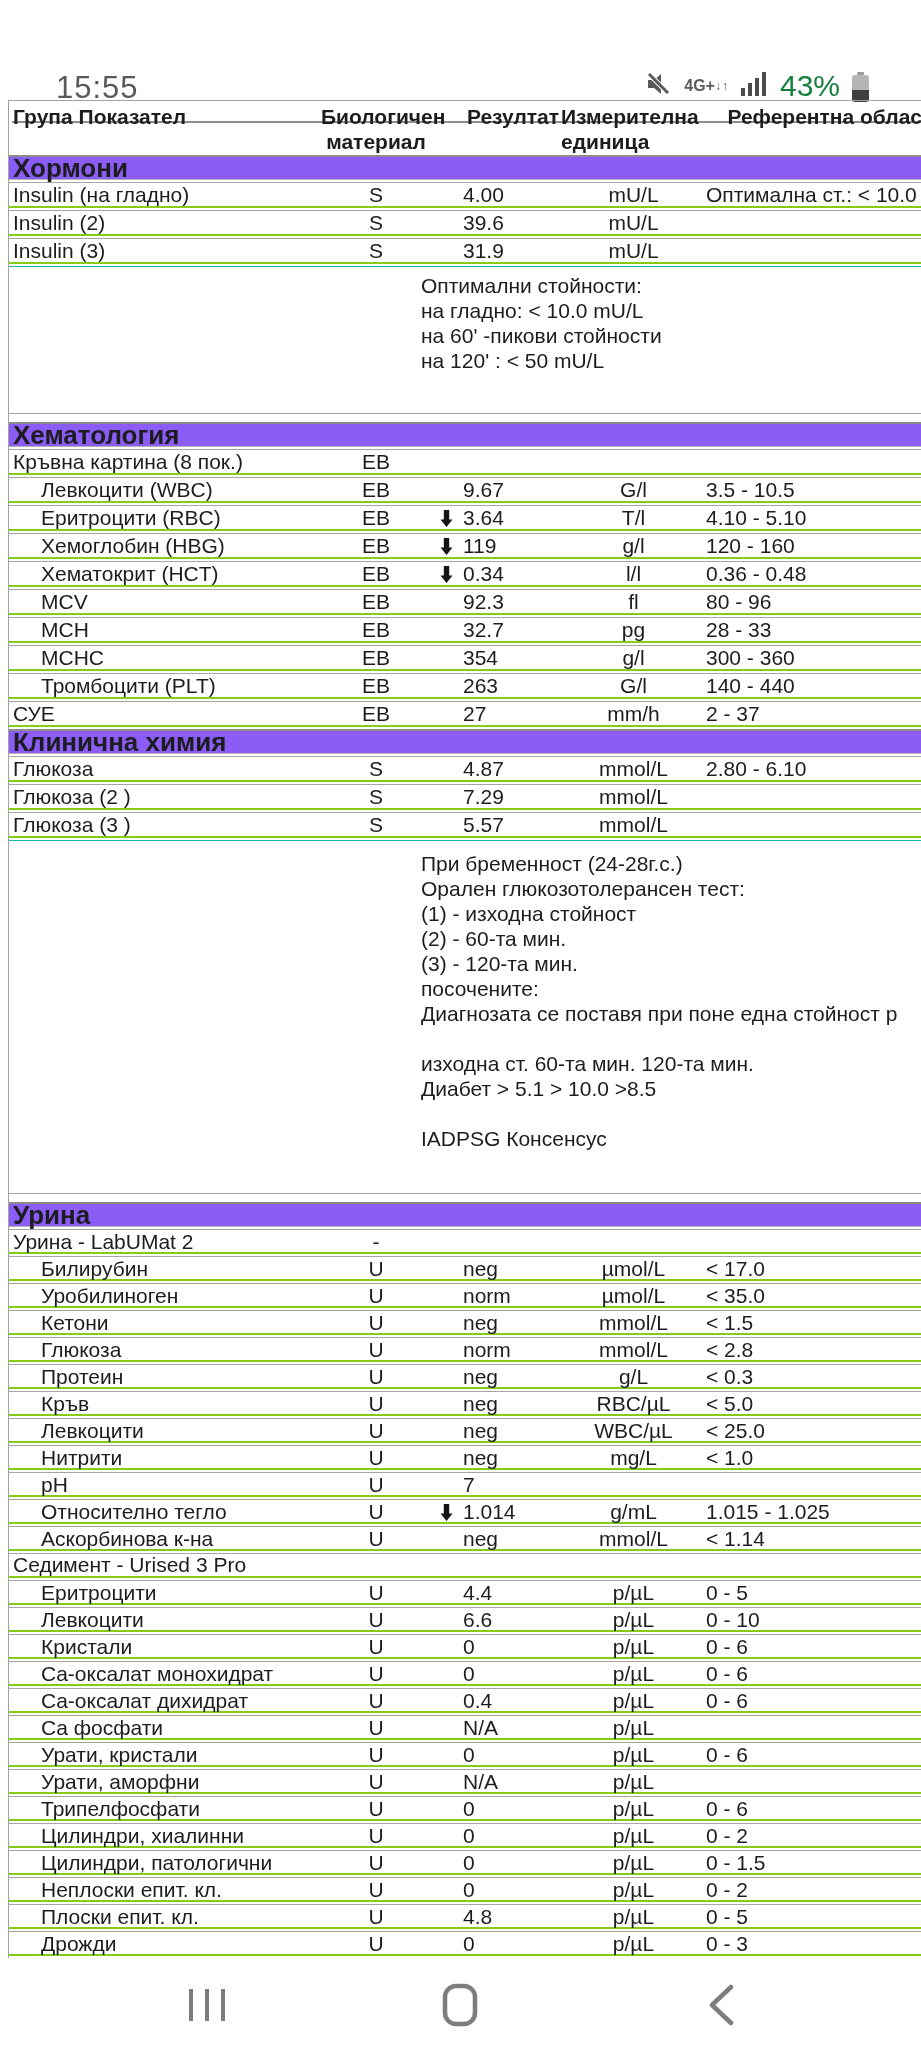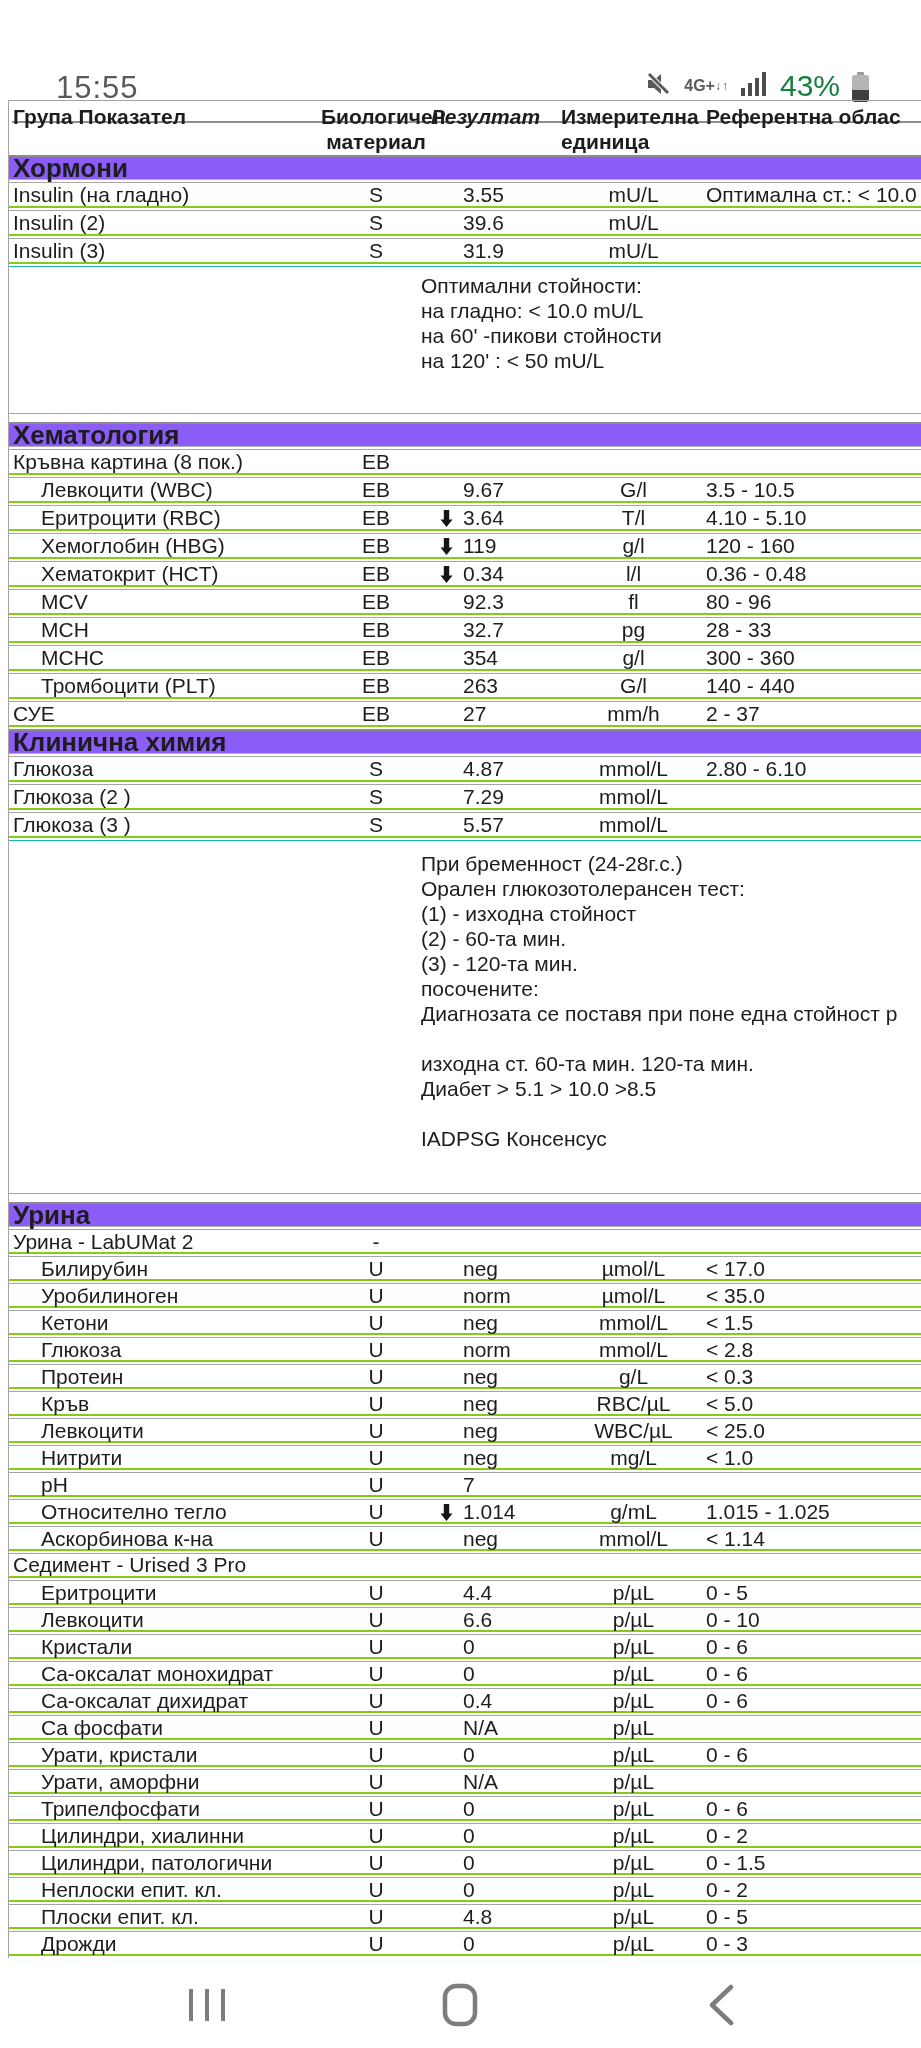--- a/index.html
+++ b/index.html
@@ -16,23 +16,23 @@
   .battery .cap{position:absolute;top:0;left:5px;width:7px;height:3px;background:#9a9a9a;border-radius:1px;}
   .battery .body{position:absolute;top:3px;left:0;width:17px;height:27px;border-radius:3px;
      background:linear-gradient(to bottom,#b5b5b5 0 57%,#3f3f3f 57% 100%);}
   .pct{font-size:30px;color:#15803d;}
   
   .report{position:absolute;top:100px;left:8px;width:913px;border-left:1px solid #a3a3a3;border-top:1px solid #a3a3a3;}
   .grid{display:grid;grid-template-columns:312px 110px 130px 145px 1fr;align-items:center;}
   .thead{height:54px;font-weight:bold;font-size:21px;line-height:25px;align-items:start;padding-top:3px;box-sizing:border-box;}
   .th-name{padding-left:4px;}
   .th-mat{text-align:center;}
-  .th-res{padding-right:8px;font-style:italic;}
+  .th-res{text-align:right;padding-right:2px;}
   .th-unit{text-align:left;padding-right:34px;}
-  .th-ref{text-align:left;white-space:nowrap;overflow:hidden;}
+  .th-ref{text-align:right;white-space:nowrap;overflow:hidden;}
   .section-bar{height:25px;box-sizing:border-box;background:#8b5cf6;border-top:2px solid #8c8c8c;
      border-bottom:1px solid #b3b3b3;margin-bottom:2px;font-weight:bold;font-size:26px;
      padding-left:4px;display:flex;align-items:center;}
   .row{height:26px;box-sizing:border-box;border-top:1px solid #a6a6a6;border-bottom:2px solid #84cc16;
      margin-bottom:2px;font-size:21px;}
   .row.compact{height:25px;}
   .c-name{padding-left:4px;white-space:nowrap;overflow:hidden;}
   .c-name.ind{padding-left:32px;}
   .c-mat{text-align:center;}
   .c-res{display:flex;align-items:center;}
@@ -94,21 +94,21 @@
     <div class="th-unit">Измерителна единица</div>
     <div class="th-ref">Референтна облас</div>
   </div>
   <div>
       <div class="section-bar">Хормони</div>
       <div class="grid row">
         <div class="c-name">Insulin (на гладно)</div>
         <div class="c-mat">S</div>
         <div class="c-res">
           <div class="arr"></div>
-          <div class="val">3.55</div>
+          <div class="val">4.00</div>
         </div>
         <div class="c-unit">mU/L</div>
         <div class="c-ref">Оптимална ст.: &lt; 10.0</div>
       </div>
       <div class="grid row">
         <div class="c-name">Insulin (2)</div>
         <div class="c-mat">S</div>
         <div class="c-res">
           <div class="arr"></div>
           <div class="val">39.6</div>

